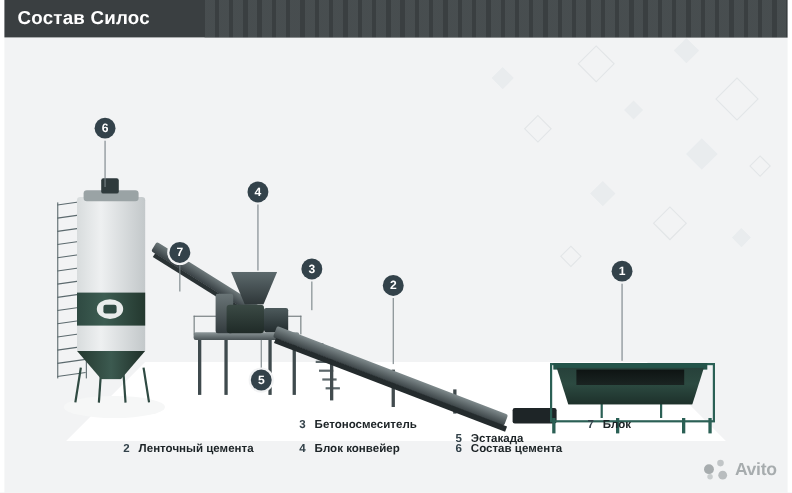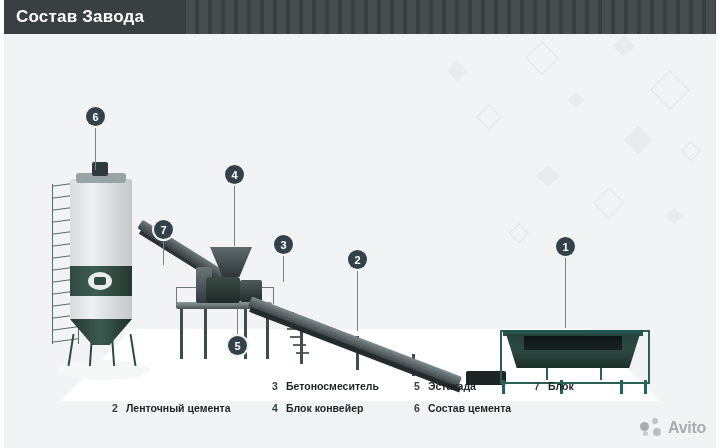--- a/index.html
+++ b/index.html
@@ -190,21 +190,21 @@
   .edge-r{position:absolute;right:0;top:0;width:4px;height:448px;background:#ffffff;}
 </style>
 </head>
 <body>
 
 <div class="page">
 
   <div class="header">
     <div class="header-stripes"></div>
   </div>
-  <div class="header-title">Состав Завода</div>
+  <div class="header-title">Состав Силос</div>
 
   <div class="decor">
     <div class="dm" style="left:110px;top:12px;width:22px;height:22px;"></div>
     <div class="dm f" style="left:196px;top:4px;width:14px;height:14px;"></div>
     <div class="dm" style="left:236px;top:42px;width:26px;height:26px;"></div>
     <div class="dm f" style="left:150px;top:60px;width:10px;height:10px;"></div>
     <div class="dm" style="left:60px;top:74px;width:16px;height:16px;"></div>
     <div class="dm f" style="left:208px;top:96px;width:18px;height:18px;"></div>
     <div class="dm" style="left:264px;top:110px;width:12px;height:12px;"></div>
     <div class="dm f" style="left:120px;top:134px;width:14px;height:14px;"></div>
@@ -335,21 +335,21 @@
   <div class="legend">
     <div class="leg-item" style="left:112px;top:22px;">
       <span class="leg-num">2</span><span class="leg-label">Ленточный цемента</span>
     </div>
     <div class="leg-item" style="left:272px;top:0px;">
       <span class="leg-num">3</span><span class="leg-label">Бетоносмеситель</span>
     </div>
     <div class="leg-item" style="left:272px;top:22px;">
       <span class="leg-num">4</span><span class="leg-label">Блок конвейер</span>
     </div>
-    <div class="leg-item" style="left:414px;top:0px;">
+    <div class="leg-item" style="left:414px;top:13px;">
       <span class="leg-num">5</span><span class="leg-label">Эстакада</span>
     </div>
     <div class="leg-item" style="left:414px;top:22px;">
       <span class="leg-num">6</span><span class="leg-label">Состав цемента</span>
     </div>
     <div class="leg-item" style="left:534px;top:0px;">
       <span class="leg-num">7</span><span class="leg-label">Блок</span>
     </div>
   </div>
 

